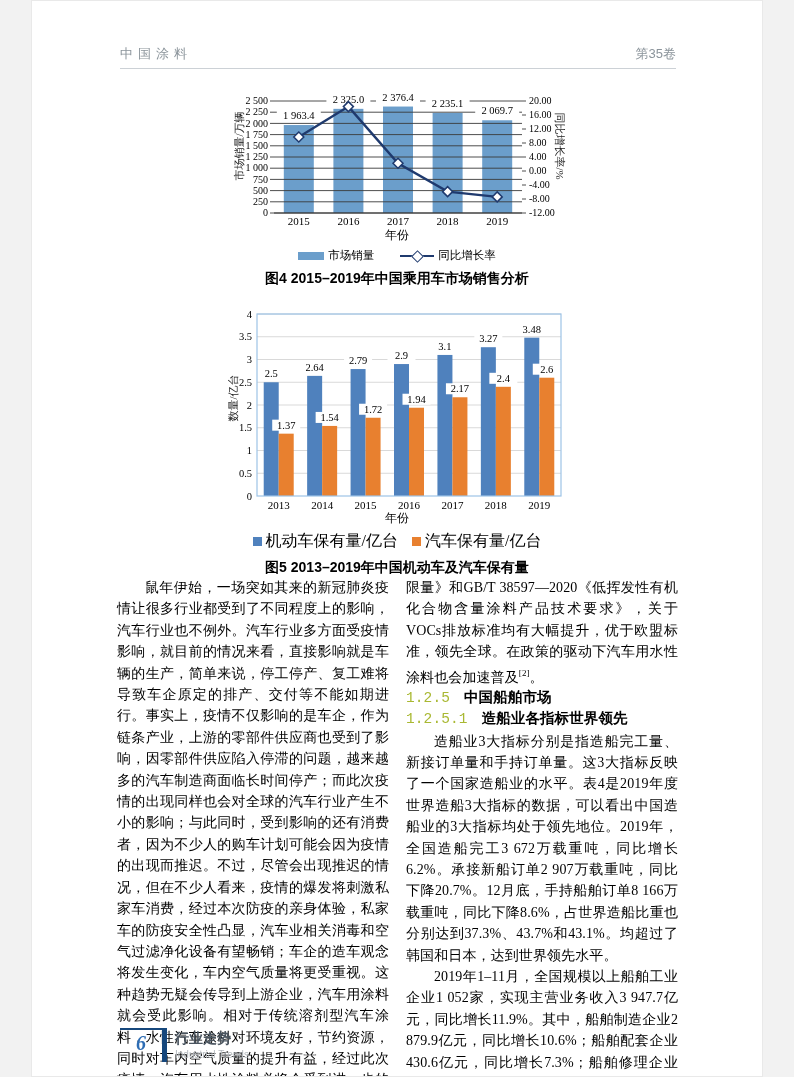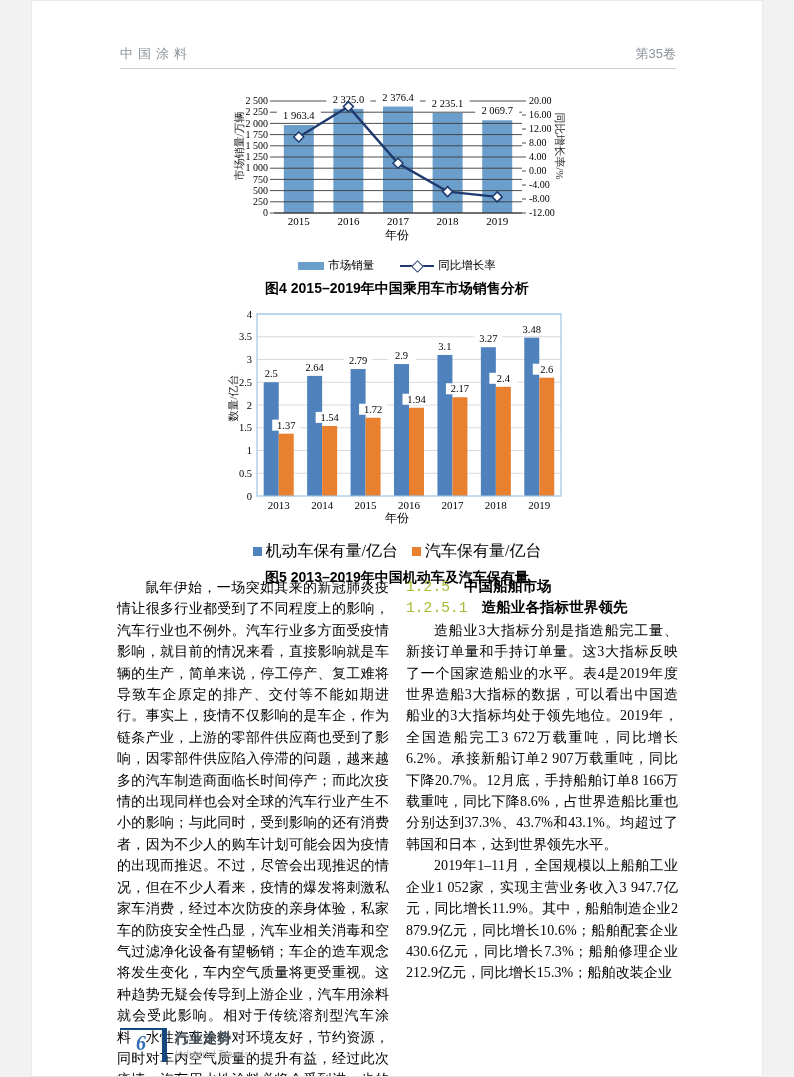--- a/index.html
+++ b/index.html
@@ -13,21 +13,21 @@
   .hdr .jz{letter-spacing:5px;}
   
   .fig{position:absolute;left:0;width:100%;display:flex;flex-direction:column;align-items:center;}
   #figwrap4{top:80px;} #figwrap5{top:299px;}
   .chart-box{position:relative;}
   svg{display:block;font-family:"Liberation Serif","DejaVu Serif",serif;}
   .yax{position:absolute;white-space:nowrap;font-size:11px;color:#222;}
   .yax.left{left:-17px;top:44%;transform:translateY(-50%) rotate(-90deg);}
   .yax.right{right:-21px;top:44%;transform:translateY(-50%) rotate(90deg);}
   .xlab{font-size:12px;margin-top:-2px;text-align:center;}
-  .legend{display:flex;justify-content:center;align-items:center;gap:26px;font-size:11.5px;margin-top:14px;}
+  .legend{display:flex;justify-content:center;align-items:center;gap:26px;font-size:11.5px;margin-top:4px;}
   .legend .it{display:flex;align-items:center;gap:4px;}
   .sw-bar{display:inline-block;width:26px;height:8px;background:#6b9ecb;}
   .sw-line{display:inline-block;position:relative;width:34px;height:0;border-top:2px solid #1f3a6e;}
   .sw-dia{position:absolute;left:13px;top:-5px;width:7px;height:7px;background:#fff;border:1.4px solid #1f3a6e;transform:rotate(45deg);}
   .sw-sq1{display:inline-block;width:9px;height:9px;background:#4f81bd;}
   .sw-sq2{display:inline-block;width:9px;height:9px;background:#e8802f;}
   .cap-zh{font-family:"Liberation Sans","DejaVu Sans",sans-serif;font-weight:bold;font-size:14px;margin-top:7px;}
   .cap-en{font-weight:bold;font-size:13.5px;margin-top:3px;}
   
   .cols{position:absolute;top:576px;left:85px;right:84px;display:flex;gap:17px;}
@@ -242,20 +242,21 @@
       </span>
     </div>
     <div class="cap-zh">图5  2013–2019年中国机动车及汽车保有量</div>
   </div>
 
   <div class="cols">
     <div class="col">
       <p>鼠年伊始，一场突如其来的新冠肺炎疫情让很多行业都受到了不同程度上的影响，汽车行业也不例外。汽车行业多方面受疫情影响，就目前的情况来看，直接影响就是车辆的生产，简单来说，停工停产、复工难将导致车企原定的排产、交付等不能如期进行。事实上，疫情不仅影响的是车企，作为链条产业，上游的零部件供应商也受到了影响，因零部件供应陷入停滞的问题，越来越多的汽车制造商面临长时间停产；而此次疫情的出现同样也会对全球的汽车行业产生不小的影响；与此同时，受到影响的还有消费者，因为不少人的购车计划可能会因为疫情的出现而推迟。不过，尽管会出现推迟的情况，但在不少人看来，疫情的爆发将刺激私家车消费，经过本次防疫的亲身体验，私家车的防疫安全性凸显，汽车业相关消毒和空气过滤净化设备有望畅销；车企的造车观念将发生变化，车内空气质量将更受重视。这种趋势无疑会传导到上游企业，汽车用涂料就会受此影响。相对于传统溶剂型汽车涂料，水性汽车涂料对环境友好，节约资源，同时对车内空气质量的提升有益，经过此次疫情，汽车用水性涂料必将会受到进一步的推广与发展。同时，新的国家标准GB 24409—2020《汽车涂料中有害物质</p>
     </div>
     <div class="col">
+      <p class="cont"><span>限量》和GB/T 38597—2020《低挥发性有机化合物含量涂料产品技术要求》，关于VOCs排放标准均有大幅提升，优于欧盟标准，领先全球。在政策的驱动下汽车用水性涂料也会加速普及</span><sup>[2]</sup><span>。</span></p>
       <div class="h5"><span class="num">1.2.5</span><span>中国船舶市场</span></div>
       <div class="h5"><span class="num">1.2.5.1</span><span>造船业各指标世界领先</span></div>
       <p>造船业3大指标分别是指造船完工量、新接订单量和手持订单量。这3大指标反映了一个国家造船业的水平。表4是2019年度世界造船3大指标的数据，可以看出中国造船业的3大指标均处于领先地位。2019年，全国造船完工3 672万载重吨，同比增长6.2%。承接新船订单2 907万载重吨，同比下降20.7%。12月底，手持船舶订单8 166万载重吨，同比下降8.6%，占世界造船比重也分别达到37.3%、43.7%和43.1%。均超过了韩国和日本，达到世界领先水平。</p>
       <p>2019年1–11月，全国规模以上船舶工业企业1 052家，实现主营业务收入3 947.7亿元，同比增长11.9%。其中，船舶制造企业2 879.9亿元，同比增长10.6%；船舶配套企业430.6亿元，同比增长7.3%；船舶修理企业212.9亿元，同比增长15.3%；船舶改装企业</p>
     </div>
   </div>
 
   <div class="ftr">
     <div class="pnum-box">
       <span class="pnum">6</span>

